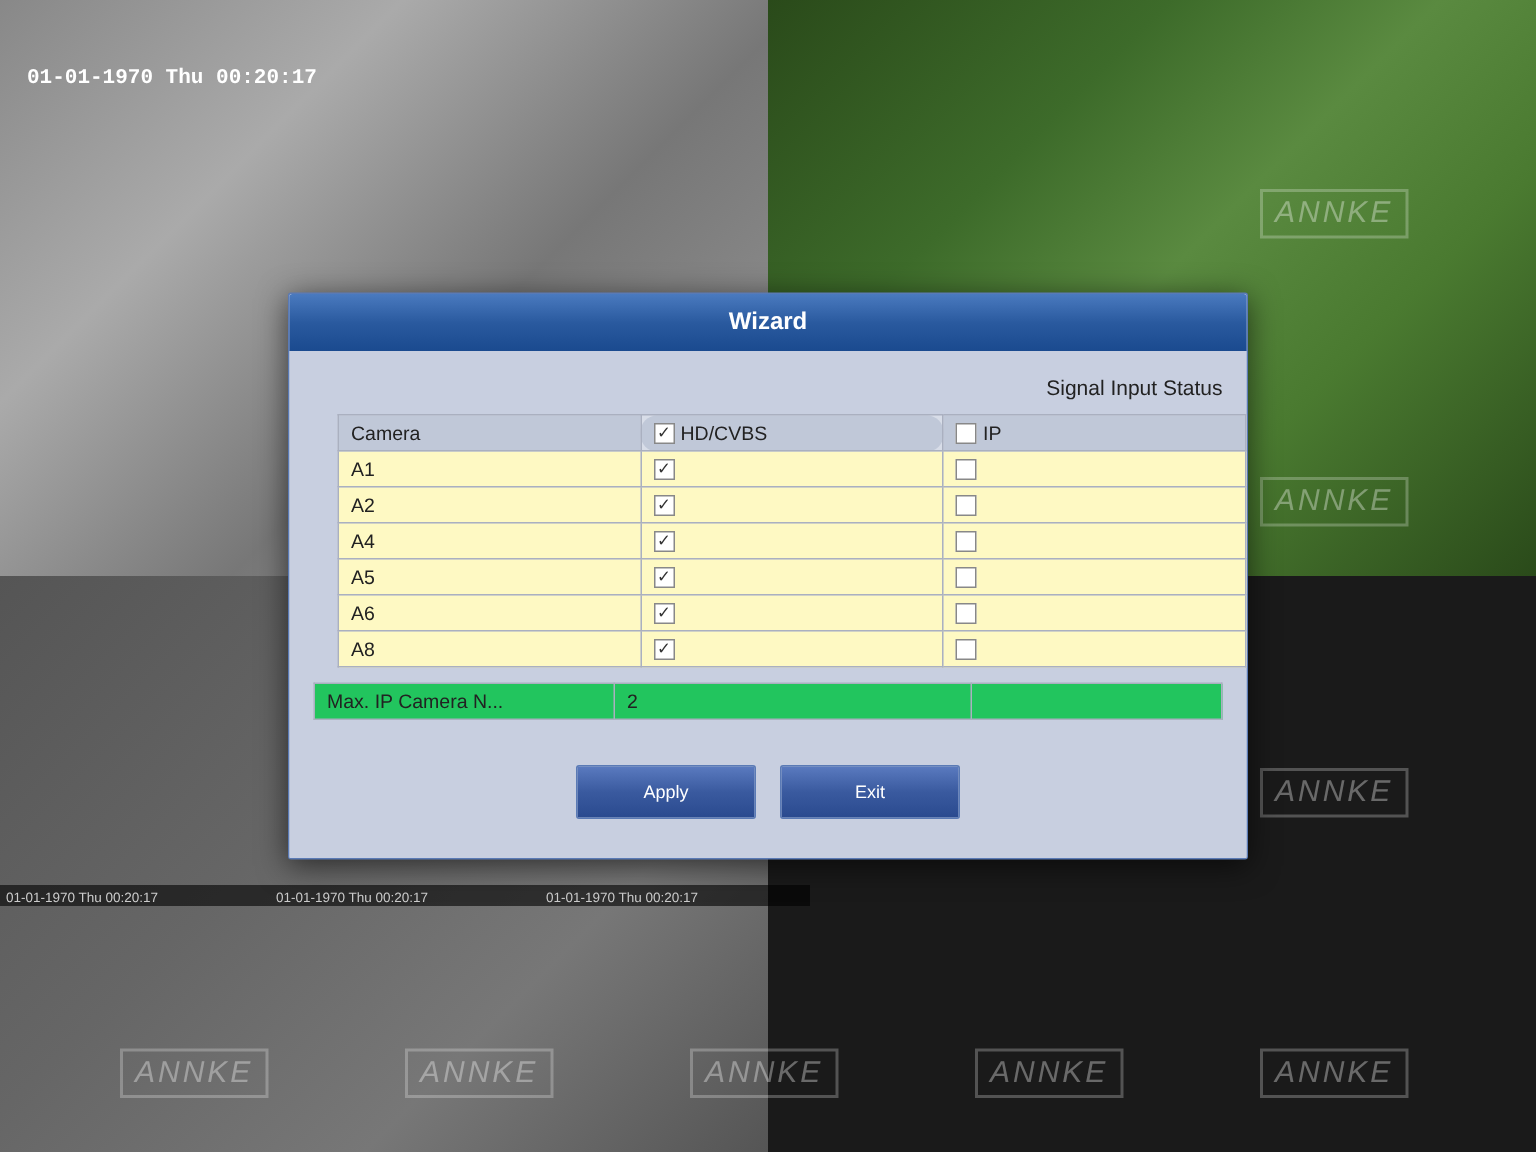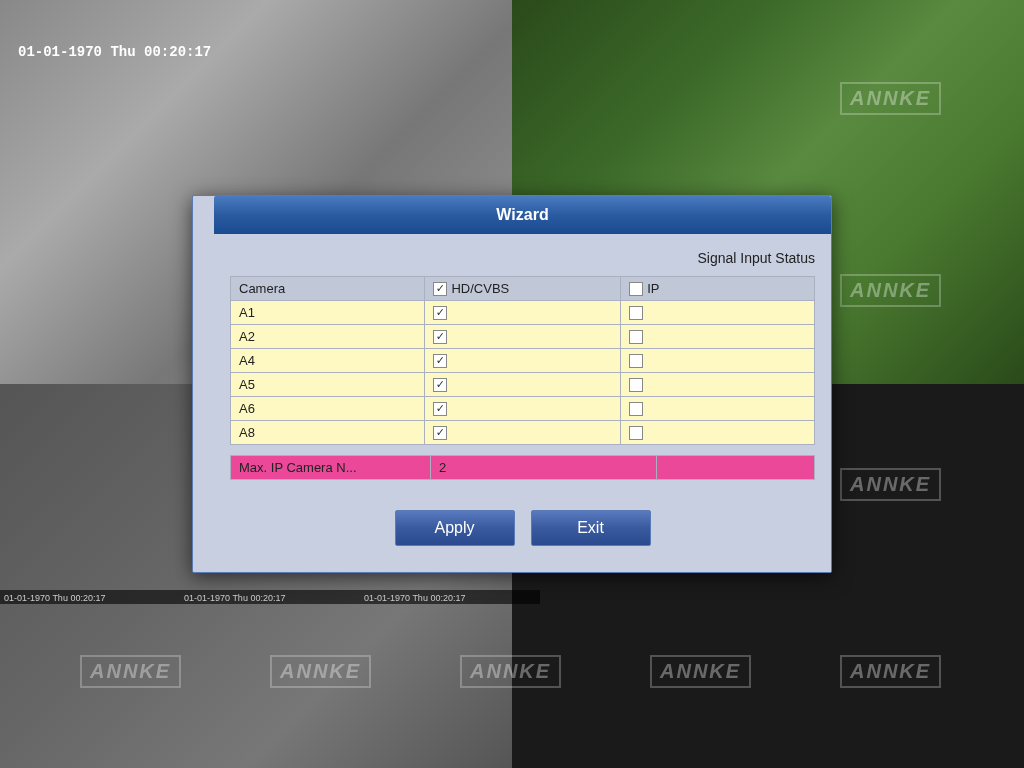--- a/index.html
+++ b/index.html
@@ -51,26 +51,27 @@
       width: 512px;
       height: 384px;
       background: #1a1a1a;
     }
 
     
     .annke-watermark {
       position: absolute;
       color: rgba(255,255,255,0.35);
       font-size: 20px;
-      font-weight: bold;
+      font-weight: normal;
       font-style: italic;
       letter-spacing: 2px;
       border: 2px solid rgba(255,255,255,0.25);
       padding: 3px 8px;
       user-select: none;
+      margin-top: 44px;
     }
 
     
     .timestamp {
       position: absolute;
       top: 44px;
       left: 18px;
       color: #fff;
       font-size: 14px;
       font-weight: bold;
@@ -100,21 +101,20 @@
       justify-content: center;
       z-index: 100;
     }
 
     .dialog {
       width: 640px;
       background: #c8cfe0;
       border: 1px solid #5a7ab5;
       box-shadow: 0 4px 20px rgba(0,0,0,0.6);
       border-radius: 2px;
-      padding-left: 21px;
     }
 
     .dialog-title-bar {
       background: linear-gradient(180deg, #4a7abf 0%, #2a5a9f 50%, #1a4a8f 100%);
       padding: 10px 16px;
       text-align: center;
       border-radius: 2px 2px 0 0;
     }
 
     .dialog-title-bar span {
@@ -134,20 +134,21 @@
       color: #222;
       margin-bottom: 10px;
       font-weight: normal;
     }
 
     .signal-table {
       width: 100%;
       border-collapse: collapse;
       background: #d8dde8;
       margin-bottom: 10px;
+      margin-left: 16px;
     }
 
     .signal-table th, .signal-table td {
       border: 1px solid #aab0c0;
       padding: 4px 8px;
       font-size: 13px;
       color: #222;
     }
 
     .signal-table th {
@@ -159,20 +160,21 @@
     .signal-table td {
       background: #fef9c3;
     }
 
     .signal-table .col-camera {
       width: 200px;
     }
 
     .signal-table .col-hdcvbs {
       width: 200px;
+      border-radius: 11px;
     }
 
     .signal-table .col-ip {
       width: 200px;
     }
 
     .checkbox-cell {
       display: flex;
       align-items: center;
       gap: 4px;
@@ -201,41 +203,41 @@
       width: 100%;
       border-collapse: collapse;
       margin-bottom: 10px;
     }
 
     .max-ip-row td {
       border: 1px solid #aab0c0;
       padding: 4px 8px;
       font-size: 13px;
       color: #222;
-      background: #ec4899;
+      background: #22c55e;
     }
 
     .max-ip-row td:first-child {
       width: 200px;
     }
 
     .dialog-buttons {
       display: flex;
       justify-content: center;
       gap: 16px;
       padding: 20px 0 10px 0;
     }
 
     .btn {
       width: 120px;
       height: 36px;
       border: 1px solid #5a7ab5;
       border-radius: 2px;
       cursor: pointer;
-      font-size: 16px;
+      font-size: 12px;
       color: #fff;
       background: linear-gradient(180deg, #5a7abf 0%, #3a5a9f 50%, #2a4a8f 100%);
       font-family: Arial, sans-serif;
     }
 
     .btn-apply {
       background: linear-gradient(180deg, #5a7abf 0%, #3a5a9f 50%, #2a4a8f 100%);
     }
   </style>
 </head>

